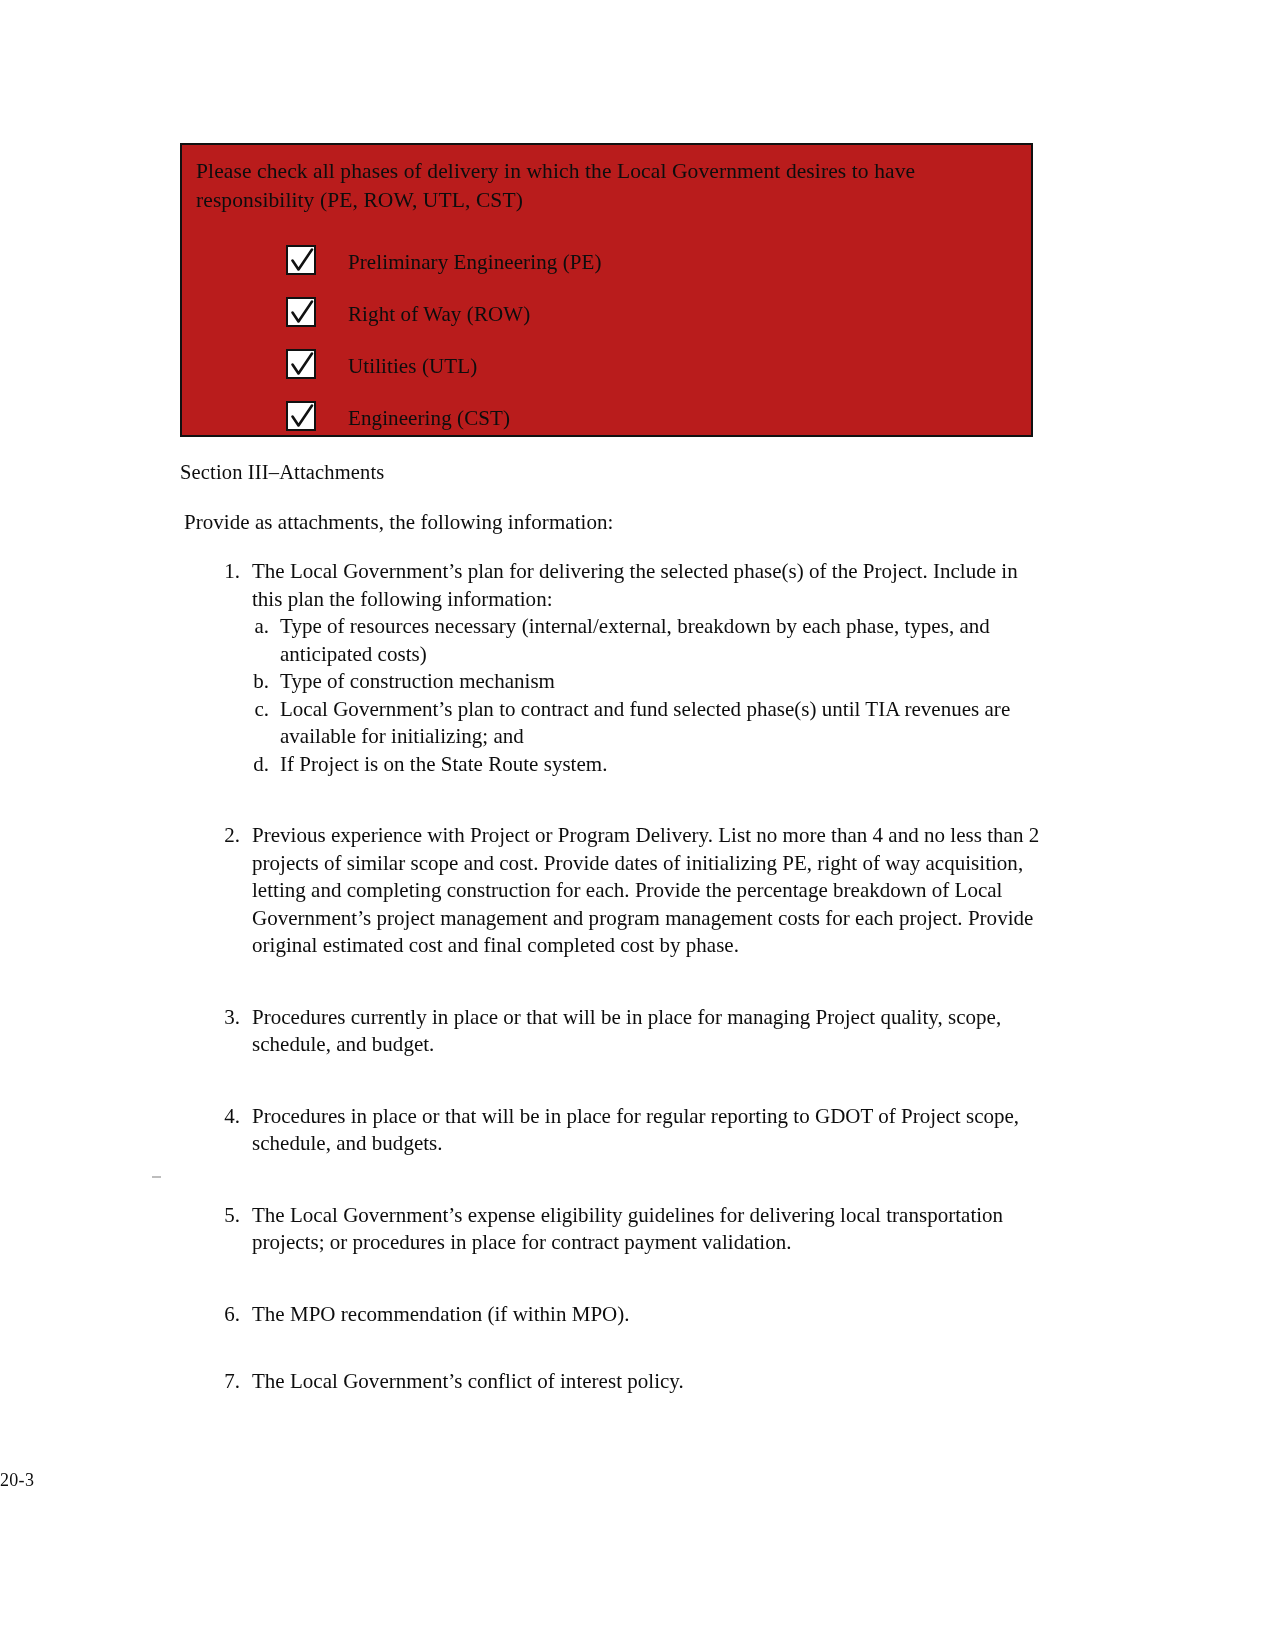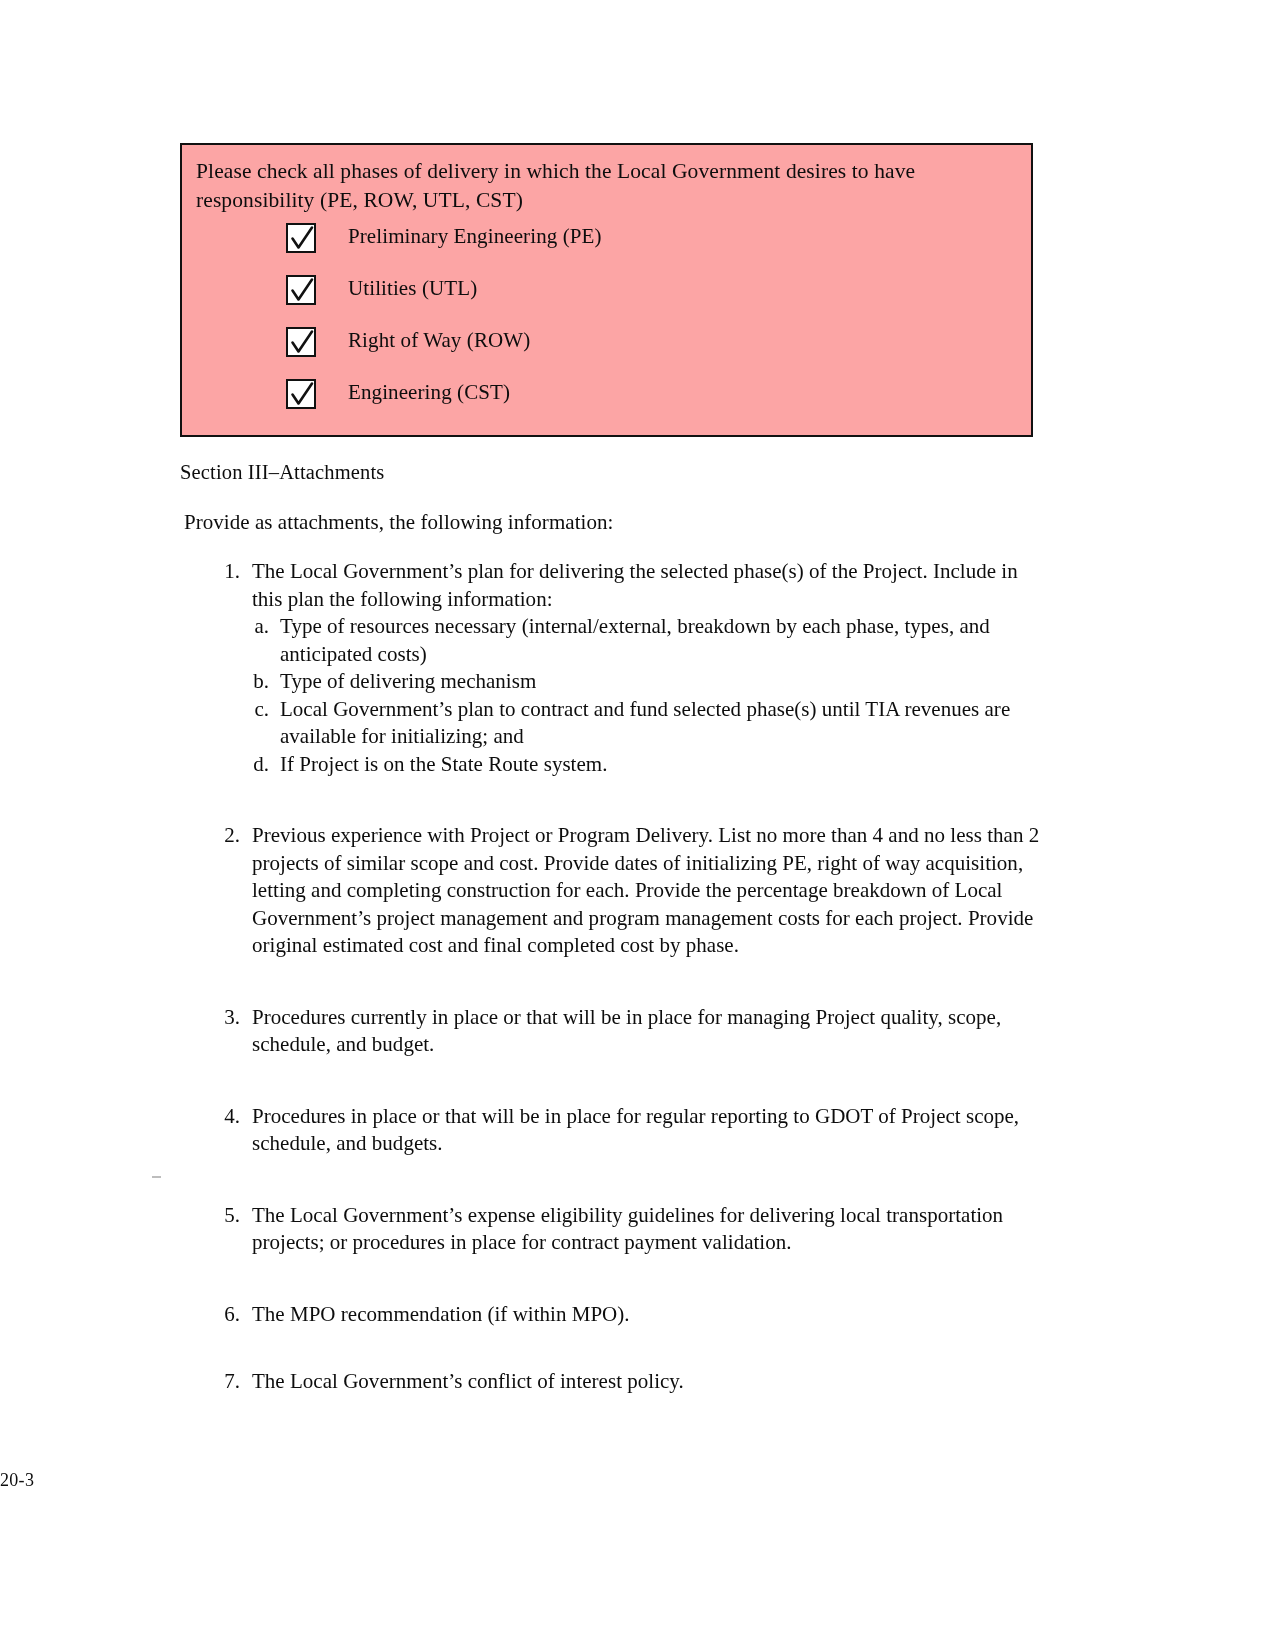--- a/index.html
+++ b/index.html
@@ -25,40 +25,40 @@
 
   
   .phase-box {
     position: absolute;
     left: 180px;
     top: 143px;
     width: 853px;
     height: 294px;
     border: 2px solid #111111;
     box-sizing: border-box;
-    background: #fca5a5;
+    background: #b91c1c;
   }
   .phase-intro {
     position: absolute;
     left: 14px;
     top: 12px;
     width: 830px;
     font-size: 21.5px;
     line-height: 29px;
     letter-spacing: .1px;
   }
   .phase-list {
     position: absolute;
     left: 104px;
     top: 78px;
     width: 700px;
   }
   .phase-row {
     display: flex;
-    align-items: flex-start;
+    align-items: flex-end;
     height: 52px;
     margin-bottom: 0px;
   }
   .checkbox {
     width: 30px;
     height: 30px;
     border: 2.2px solid #111111;
     box-sizing: border-box;
     position: relative;
     flex: 0 0 auto;
@@ -169,30 +169,30 @@
         </div>
         <div class="phase-label">Preliminary Engineering (PE)</div>
       </div>
 
       <div class="phase-row">
         <div class="checkbox">
           <svg viewBox="0 0 26 27">
             <path d="M3.5 13.5 L9.5 22.5 L23 2.5" fill="none" stroke="#111111" stroke-width="2.6" stroke-linecap="round" stroke-linejoin="round"></path>
           </svg>
         </div>
+        <div class="phase-label">Right of Way (ROW)</div>
+      </div>
+
+      <div class="phase-row">
+        <div class="checkbox">
+          <svg viewBox="0 0 26 27">
+            <path d="M3.5 13.5 L9.5 22.5 L23 2.5" fill="none" stroke="#111111" stroke-width="2.6" stroke-linecap="round" stroke-linejoin="round"></path>
+          </svg>
+        </div>
         <div class="phase-label">Utilities (UTL)</div>
-      </div>
-
-      <div class="phase-row">
-        <div class="checkbox">
-          <svg viewBox="0 0 26 27">
-            <path d="M3.5 13.5 L9.5 22.5 L23 2.5" fill="none" stroke="#111111" stroke-width="2.6" stroke-linecap="round" stroke-linejoin="round"></path>
-          </svg>
-        </div>
-        <div class="phase-label">Right of Way (ROW)</div>
       </div>
 
       <div class="phase-row">
         <div class="checkbox">
           <svg viewBox="0 0 26 27">
             <path d="M3.5 13.5 L9.5 22.5 L23 2.5" fill="none" stroke="#111111" stroke-width="2.6" stroke-linecap="round" stroke-linejoin="round"></path>
           </svg>
         </div>
         <div class="phase-label">Engineering (CST)</div>
       </div>
@@ -213,21 +213,21 @@
       <div class="txt">The Local Government’s plan for delivering the selected phase(s) of the Project. Include in this plan the following information:</div>
     </div>
 
     <div class="sublist">
       <div class="item">
         <div class="num">a.</div>
         <div class="txt">Type of resources necessary (internal/external, breakdown by each phase, types, and anticipated costs)</div>
       </div>
       <div class="item">
         <div class="num">b.</div>
-        <div class="txt">Type of delivering mechanism</div>
+        <div class="txt">Type of construction mechanism</div>
       </div>
       <div class="item">
         <div class="num">c.</div>
         <div class="txt">Local Government’s plan to contract and fund selected phase(s) until TIA revenues are available for initializing; and</div>
       </div>
       <div class="item">
         <div class="num">d.</div>
         <div class="txt">If Project is on the State Route system.</div>
       </div>
     </div>

